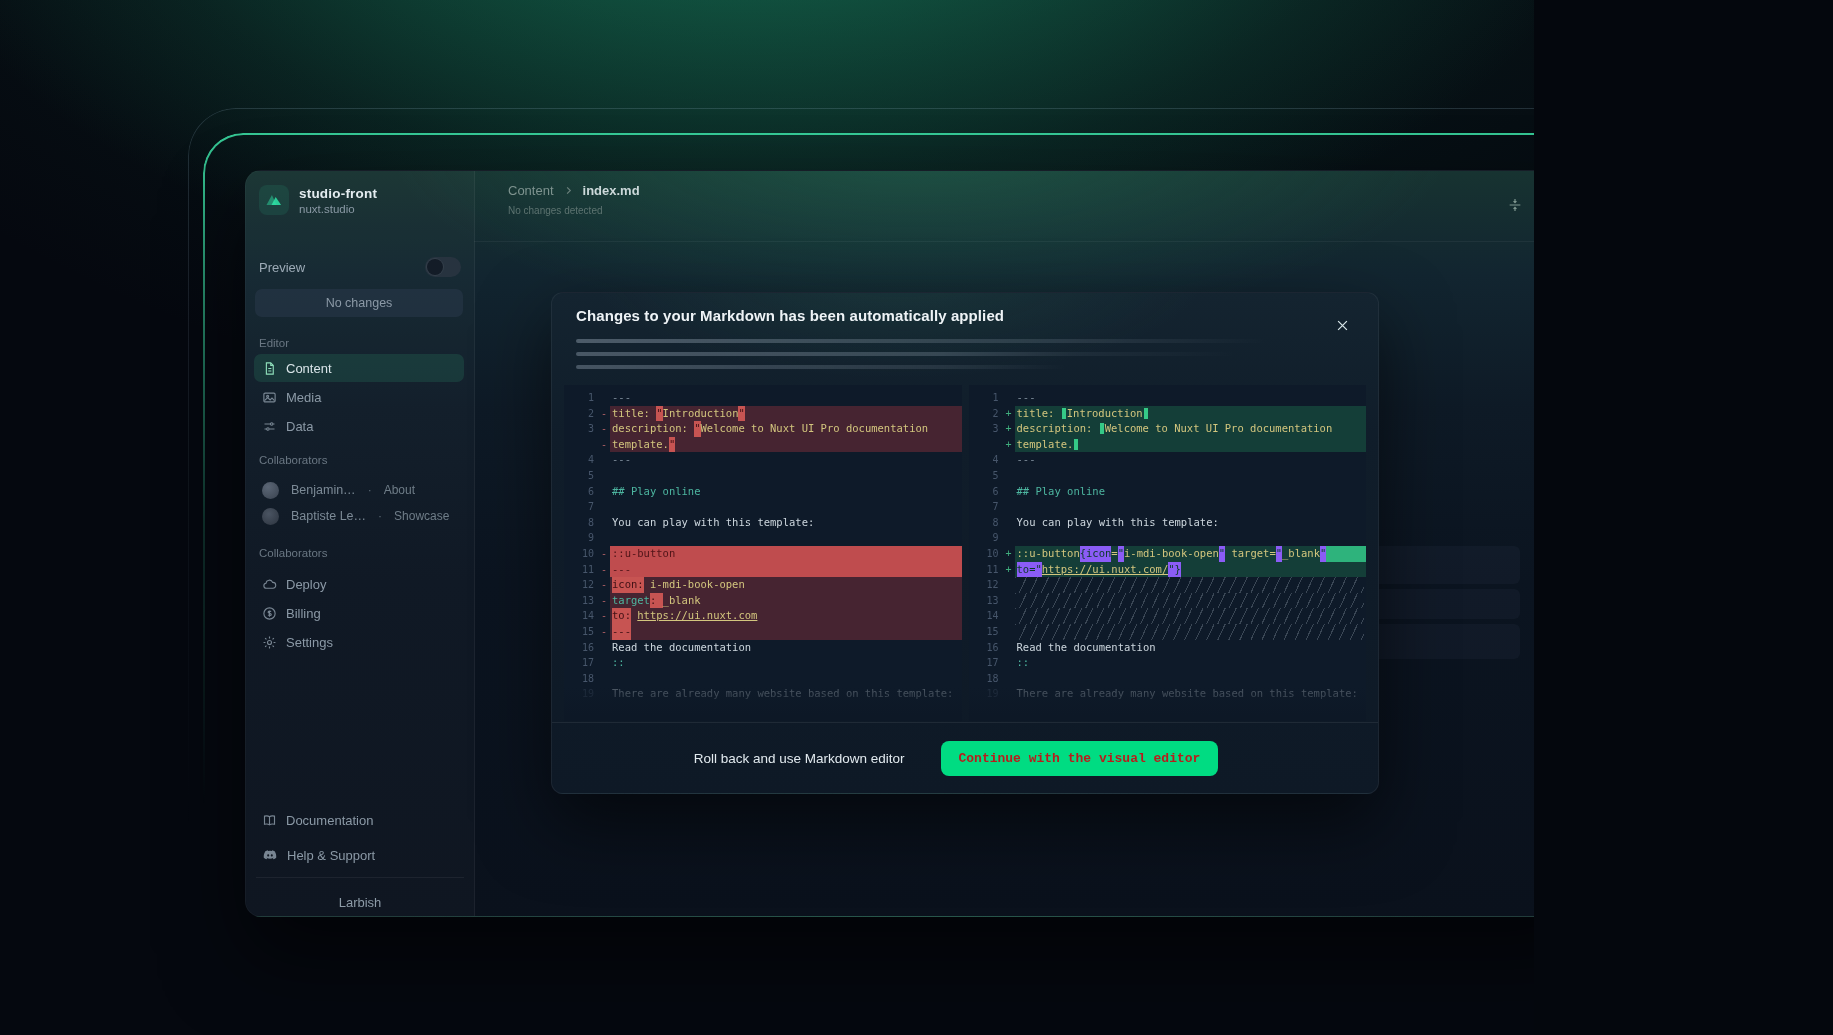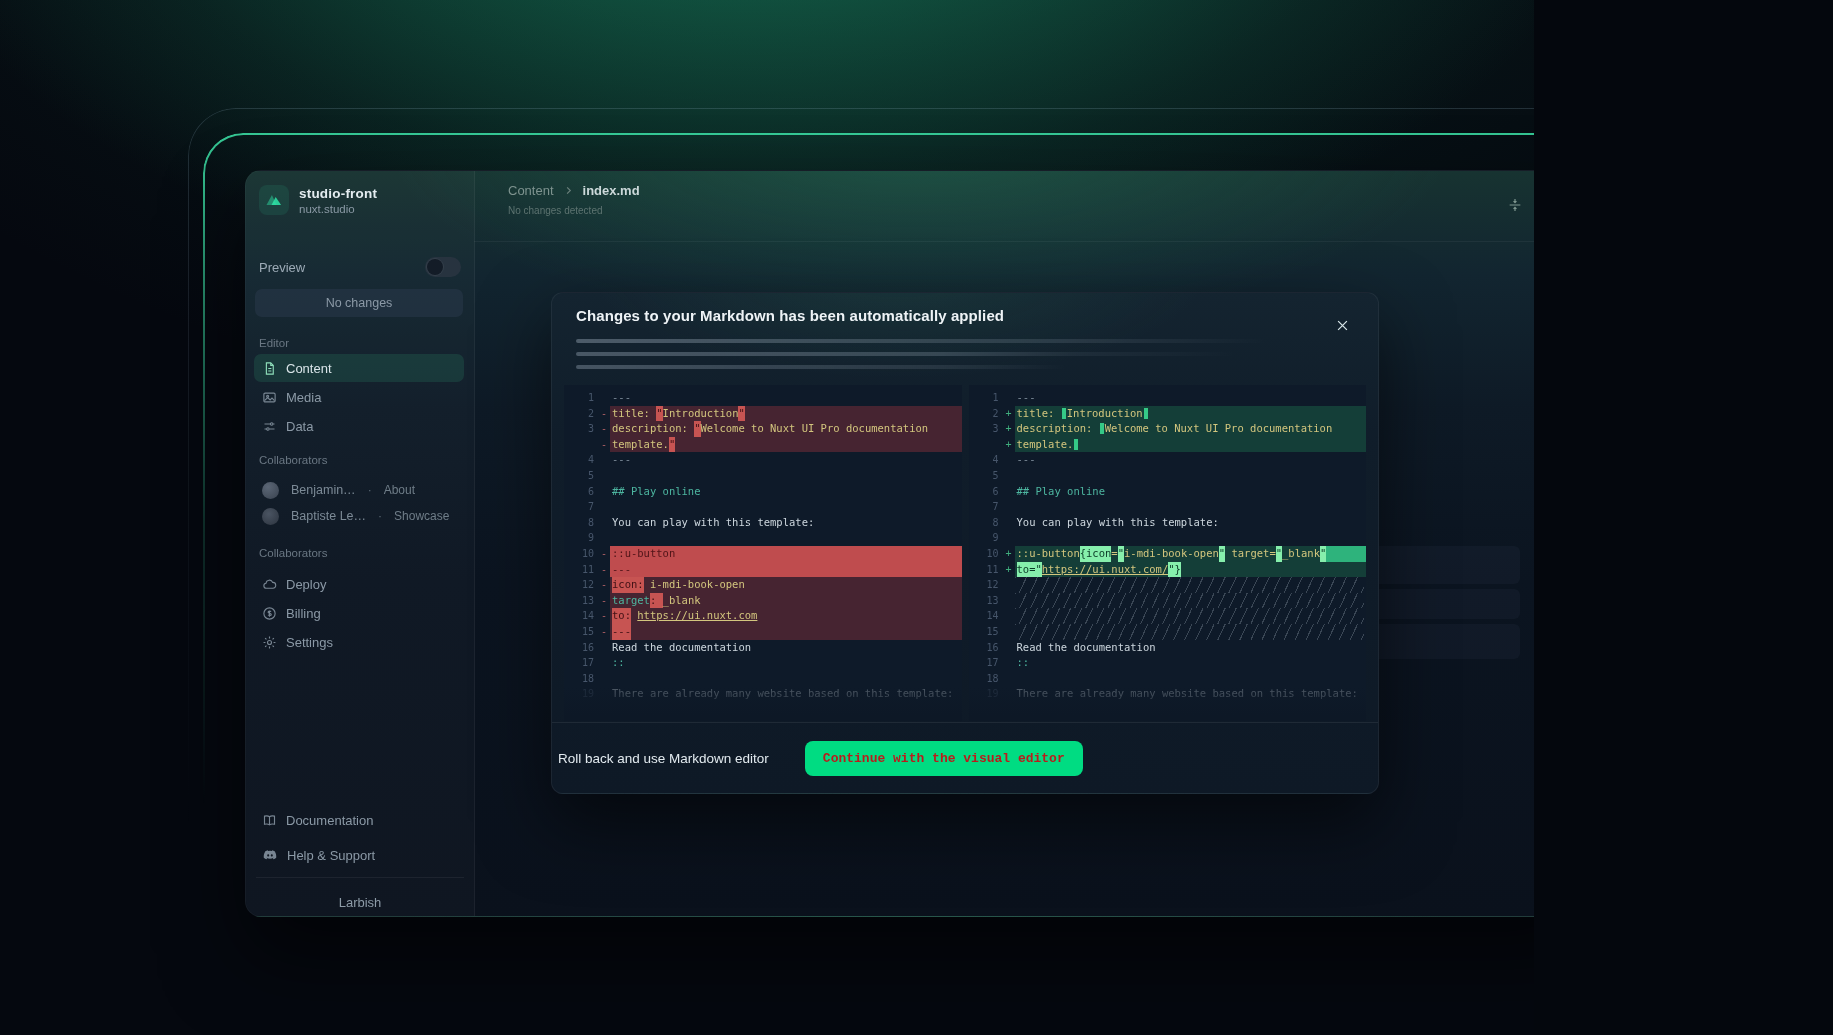--- a/index.html
+++ b/index.html
@@ -107,26 +107,26 @@
   .rem2 .dcode span{color:#4e1317 !important;}
   .add  .dcode{background:rgba(36,146,94,.30);}
   .hatch .dcode{background:repeating-linear-gradient(115deg, rgba(185,200,212,.26) 0 1px, transparent 1px 10px);margin-right:2px;}
   .fade{opacity:.35;}
   .seg-yaml{color:#d3c67e;}
   .seg-gray{color:#7e8d9a;}
   .seg-teal{color:#4db6a0;}
   .seg-prose{color:#cdd7de;}
   .seg-link{color:#d3c67e;text-decoration:underline;}
   .pane-left .hl{background:#c75452;color:#401014 !important;}
-  .pane-right .hl{background:#86efac;color:#0a3a26 !important;}
+  .pane-right .hl{background:#8b5cf6;color:#0a3a26 !important;}
   .dbar{display:inline-block;width:4px;height:11px;background:#35c987;margin:0 1px;flex:none;}
   .dfill{flex:1;align-self:stretch;background:#2eb37c;}
 
   .modal-footer{position:absolute;left:0;right:0;bottom:0;height:70px;border-top:1px solid rgba(255,255,255,.07);
-    display:flex;align-items:center;justify-content:flex-start;gap:30px;padding-right:24px;border-radius:0 0 12px 12px;}
+    display:flex;align-items:center;justify-content:center;gap:30px;padding-right:24px;border-radius:0 0 12px 12px;}
   .btn-ghost{border:0;background:transparent;color:#e2eaef;font-size:13.5px;font-family:inherit;cursor:pointer;}
   .btn-primary{border:0;border-radius:8px;background:#00dc82;color:#b91c1c;font-size:13px;font-weight:700;
     font-family:Liberation Mono, monospace;padding:10px 18px;cursor:pointer;}
 </style>
 </head>
 <body>
 
 <div class="stage">
   <div class="frame outer"></div>
   <div class="frame inner"></div>

